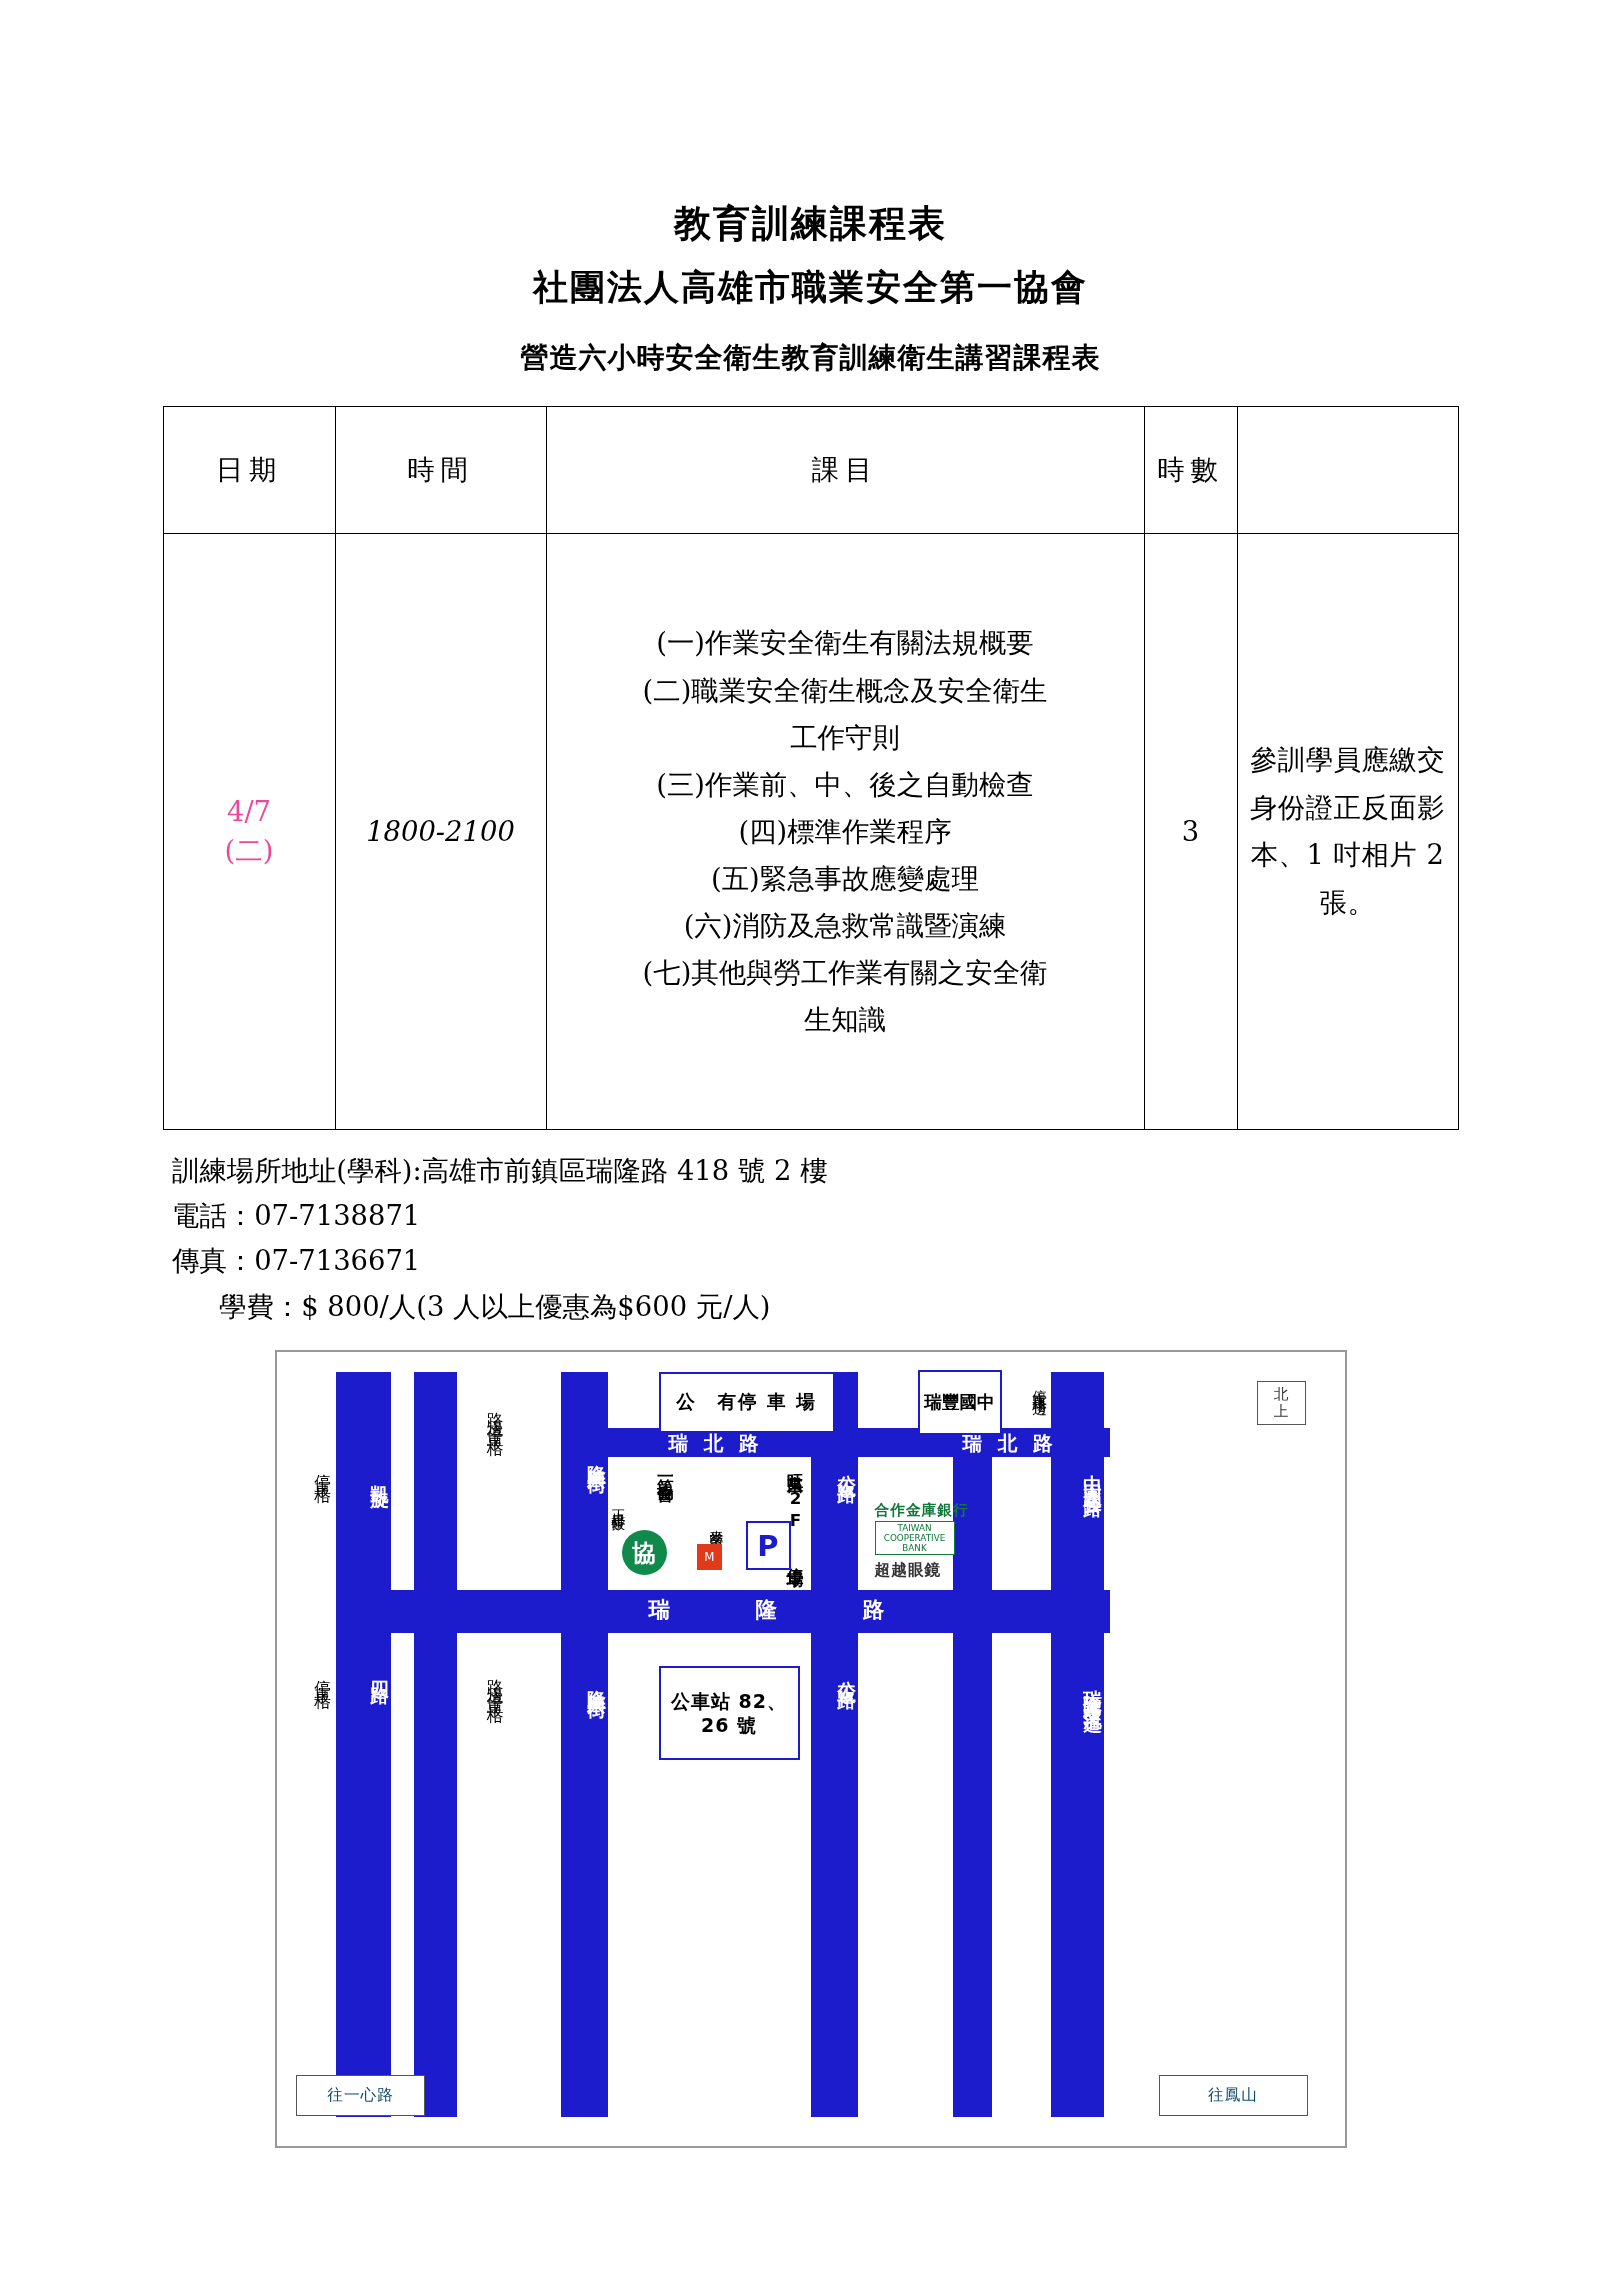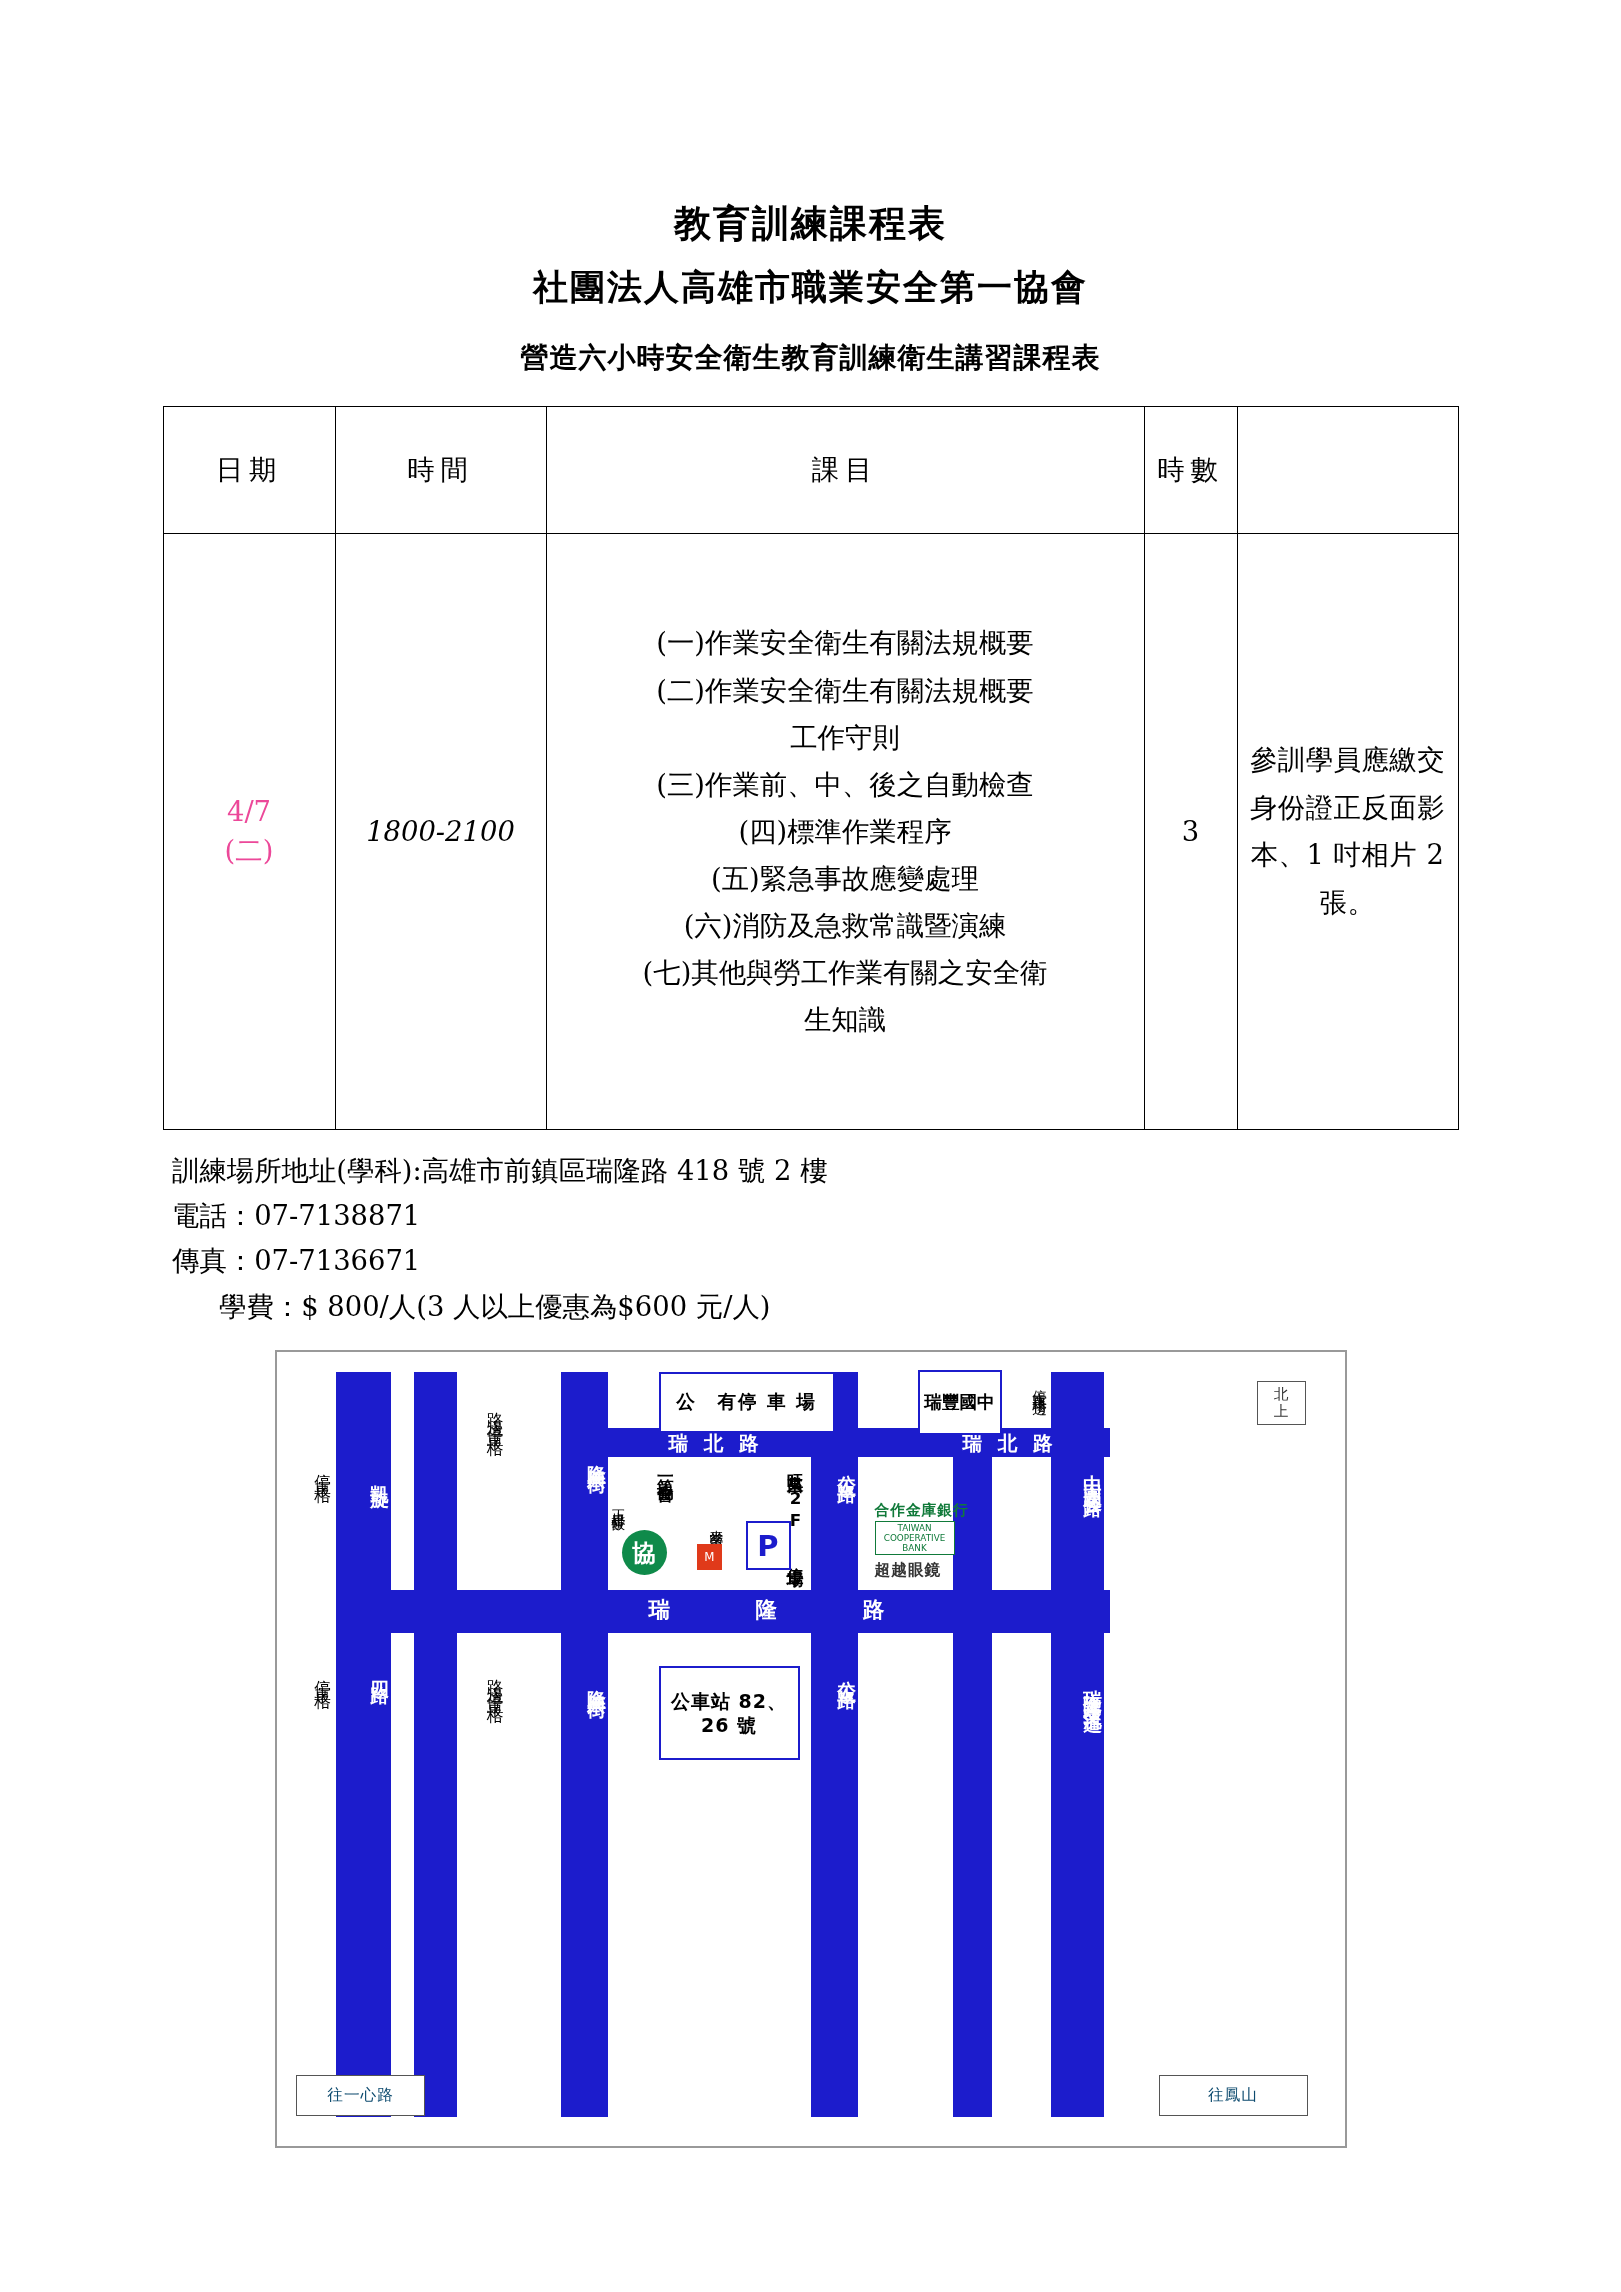--- a/index.html
+++ b/index.html
@@ -284,21 +284,21 @@
     </thead>
     <tbody>
       <tr>
         <td class="cell-date">
           <div>4/7</div>
           <div>(二)</div>
         </td>
         <td class="cell-time">1800-2100</td>
         <td class="cell-subject">
           <div>(一)作業安全衛生有關法規概要</div>
-          <div>(二)作業安全衛生有關法規概要</div>
+          <div>(二)職業安全衛生概念及安全衛生</div>
           <div>工作守則</div>
           <div>(三)作業前、中、後之自動檢查</div>
           <div>(四)標準作業程序</div>
           <div>(五)緊急事故應變處理</div>
           <div>(六)消防及急救常識暨演練</div>
           <div>(七)其他與勞工作業有關之安全衛</div>
           <div>生知識</div>
         </td>
         <td class="cell-hours">3</td>
         <td class="cell-note">參訓學員應繳交身份證正反面影本、1 吋相片 2 張。</td>

